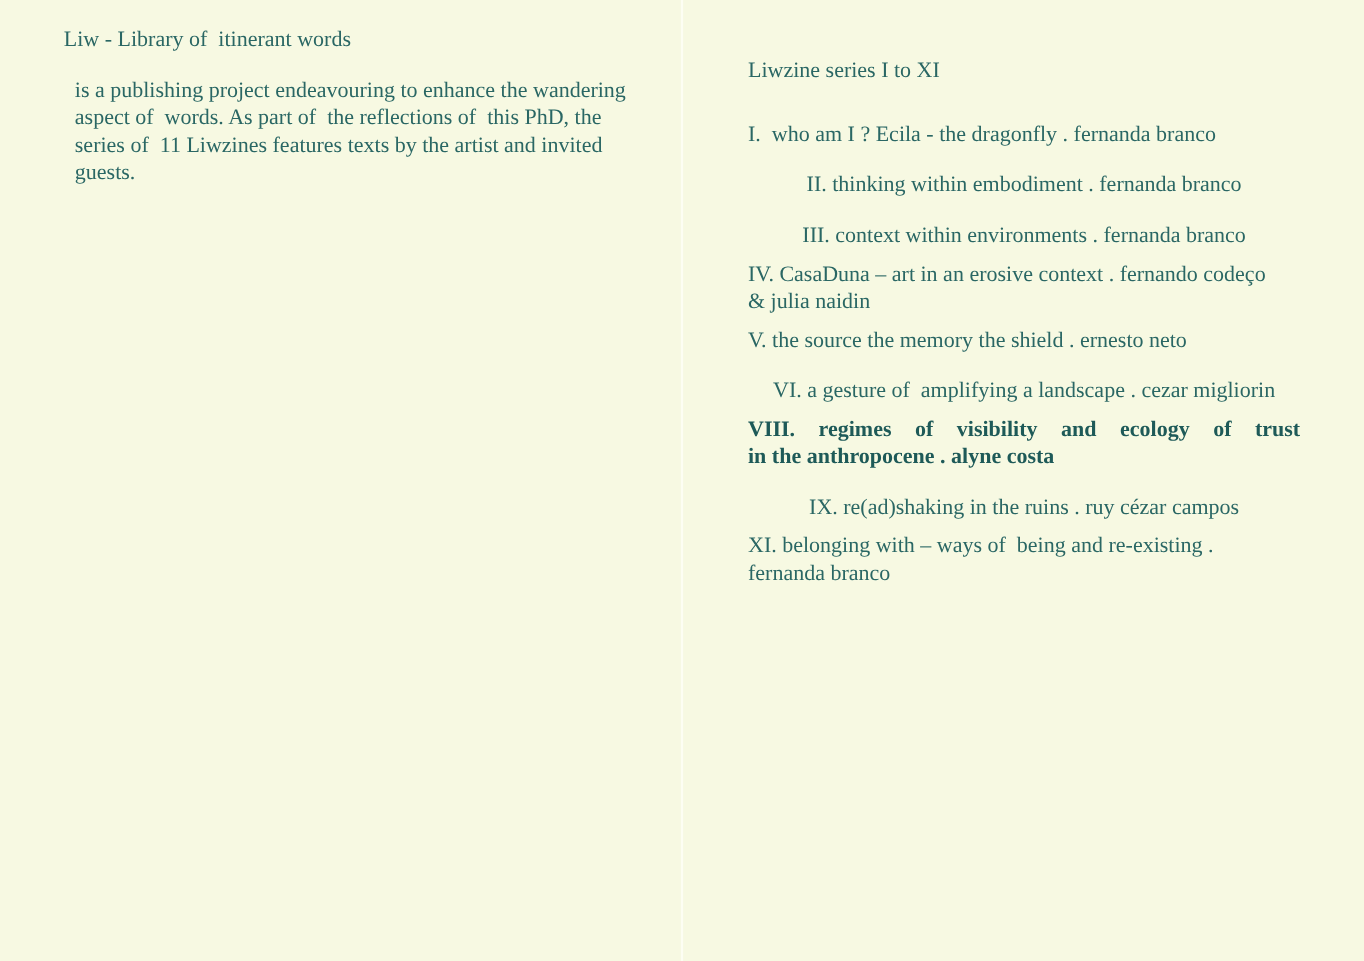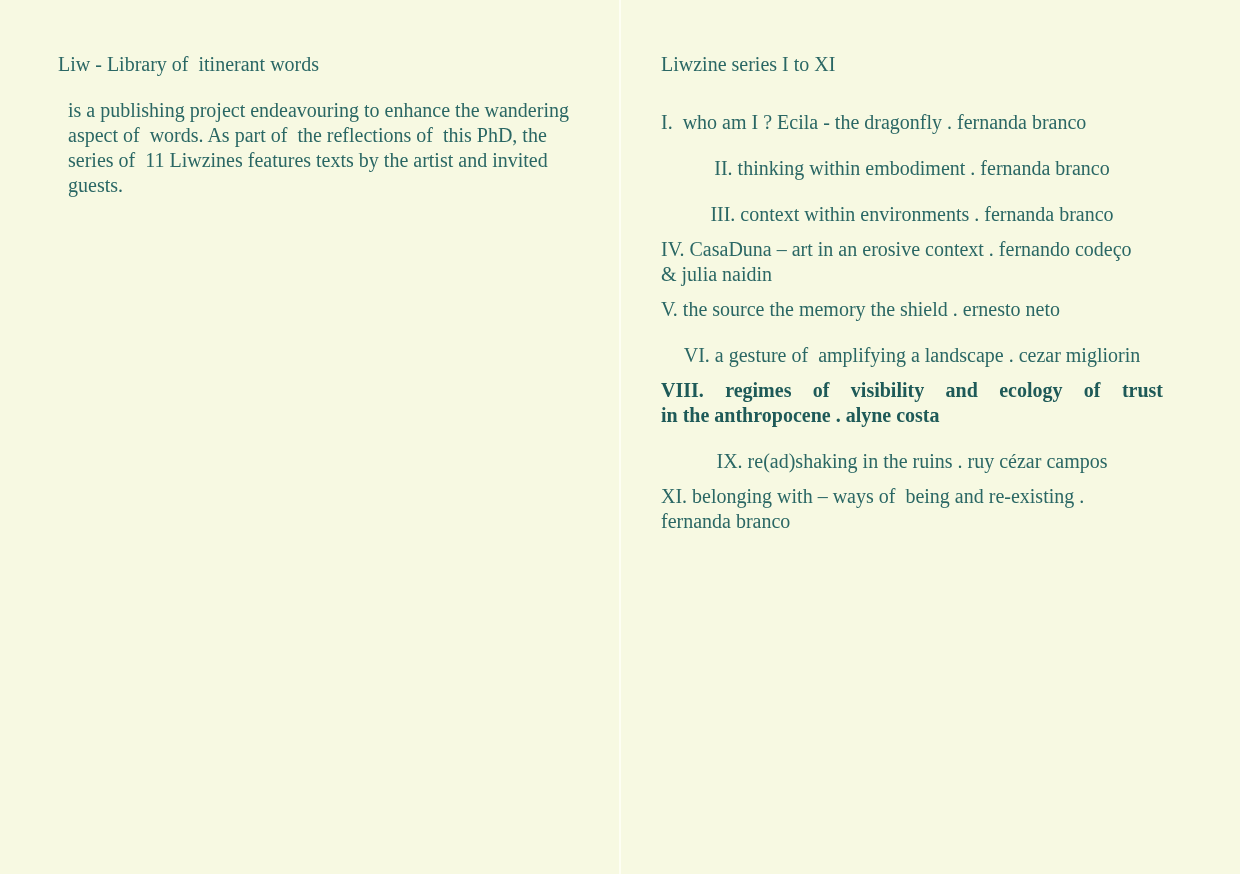--- a/index.html
+++ b/index.html
@@ -28,24 +28,24 @@
   }
   .col {
     position: absolute;
     top: 0;
     height: 100%;
     box-sizing: border-box;
   }
   .col-left {
     left: 0;
     width: 552px;
-    padding: 52px 0 0 58px;
+    padding: 24px 0 0 58px;
   }
   .col-right {
-    left: 601px;
+    left: 620px;
     width: 592px;
     padding: 52px 0 0 60px;
   }
   .page-title {
     margin: 0;
     font-size: 20px;
     font-weight: normal;
     line-height: 25px;
     white-space: pre;
     color: #2A6764;

